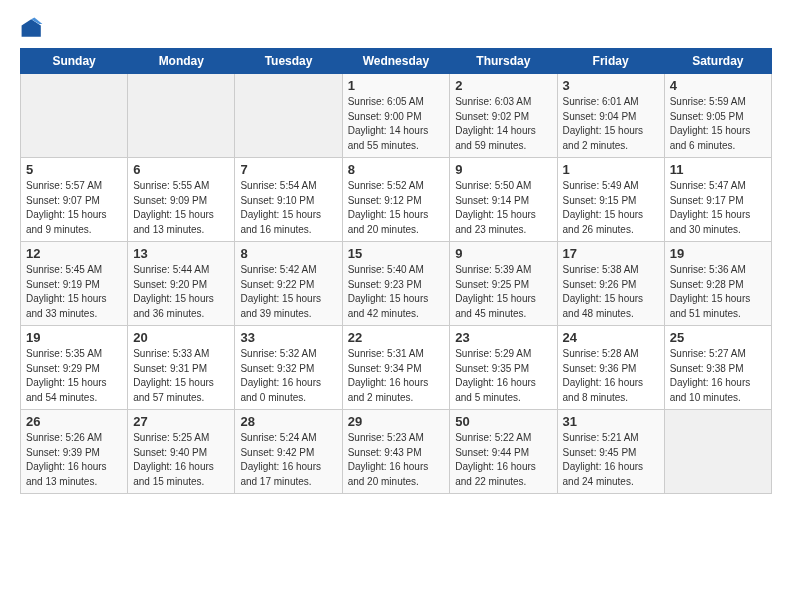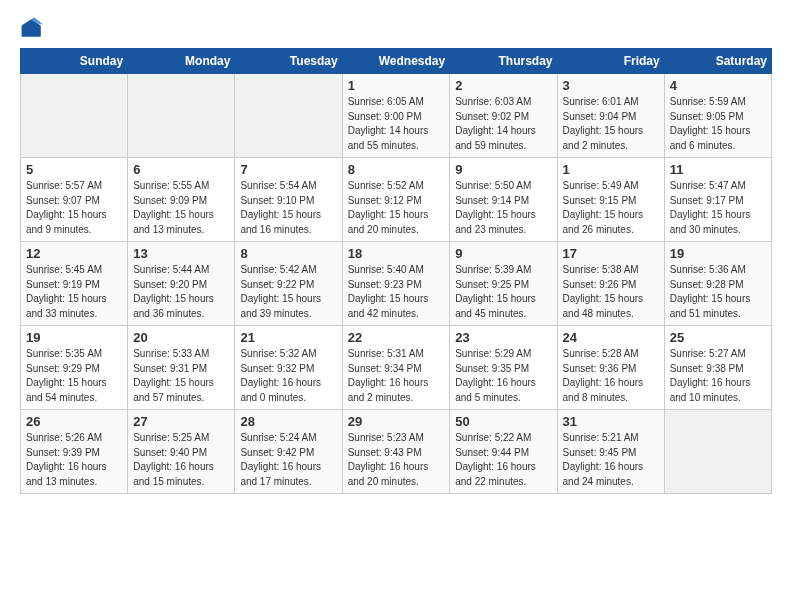--- a/index.html
+++ b/index.html
@@ -46,21 +46,21 @@
     }
     .calendar {
       width: 100%;
       border-collapse: collapse;
       font-size: 11px;
     }
     .calendar th {
       background: #1a56a0;
       color: #fff;
       padding: 5px 4px;
-      text-align: right;
+      text-align: center;
       font-size: 12px;
       border: 1px solid #1a56a0;
     }
     .calendar td {
       border: 1px solid #ccc;
       vertical-align: top;
       padding: 4px 5px;
       width: 108px;
       min-height: 80px;
       background: #fff;
@@ -177,21 +177,21 @@
         </td>
         <td>
           <div class="day-number">13</div>
           <div class="day-info">Sunrise: 5:44 AM<br>Sunset: 9:20 PM<br>Daylight: 15 hours<br>and 36 minutes.</div>
         </td>
         <td>
           <div class="day-number">8</div>
           <div class="day-info">Sunrise: 5:42 AM<br>Sunset: 9:22 PM<br>Daylight: 15 hours<br>and 39 minutes.</div>
         </td>
         <td>
-          <div class="day-number">18</div>
+          <div class="day-number">15</div>
           <div class="day-info">Sunrise: 5:40 AM<br>Sunset: 9:23 PM<br>Daylight: 15 hours<br>and 42 minutes.</div>
         </td>
         <td>
           <div class="day-number">9</div>
           <div class="day-info">Sunrise: 5:39 AM<br>Sunset: 9:25 PM<br>Daylight: 15 hours<br>and 45 minutes.</div>
         </td>
         <td>
           <div class="day-number">17</div>
           <div class="day-info">Sunrise: 5:38 AM<br>Sunset: 9:26 PM<br>Daylight: 15 hours<br>and 48 minutes.</div>
         </td>
@@ -203,21 +203,21 @@
       <tr>
         <td>
           <div class="day-number">19</div>
           <div class="day-info">Sunrise: 5:35 AM<br>Sunset: 9:29 PM<br>Daylight: 15 hours<br>and 54 minutes.</div>
         </td>
         <td>
           <div class="day-number">20</div>
           <div class="day-info">Sunrise: 5:33 AM<br>Sunset: 9:31 PM<br>Daylight: 15 hours<br>and 57 minutes.</div>
         </td>
         <td>
-          <div class="day-number">21</div>
+          <div class="day-number">33</div>
           <div class="day-info">Sunrise: 5:32 AM<br>Sunset: 9:32 PM<br>Daylight: 16 hours<br>and 0 minutes.</div>
         </td>
         <td>
           <div class="day-number">22</div>
           <div class="day-info">Sunrise: 5:31 AM<br>Sunset: 9:34 PM<br>Daylight: 16 hours<br>and 2 minutes.</div>
         </td>
         <td>
           <div class="day-number">23</div>
           <div class="day-info">Sunrise: 5:29 AM<br>Sunset: 9:35 PM<br>Daylight: 16 hours<br>and 5 minutes.</div>
         </td>

